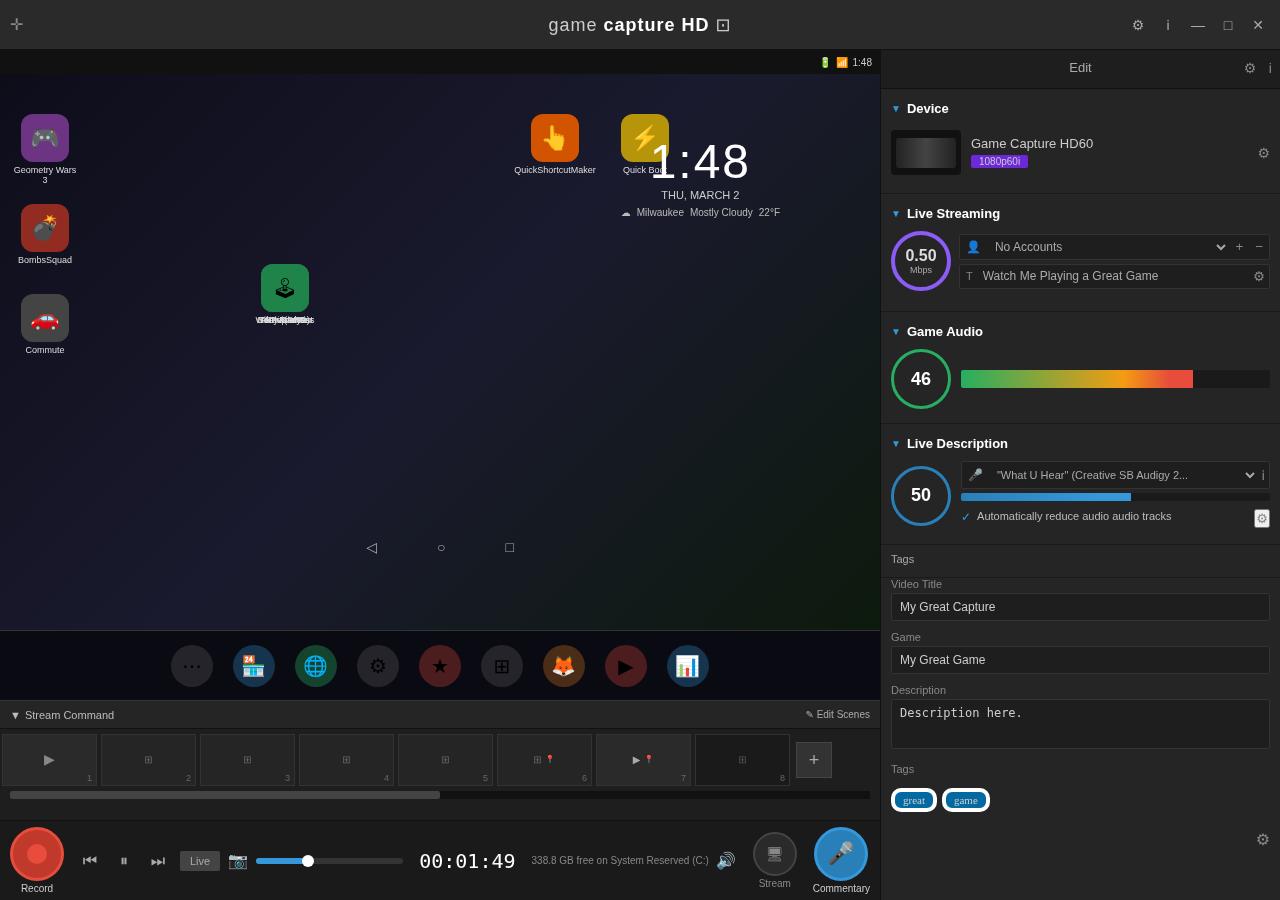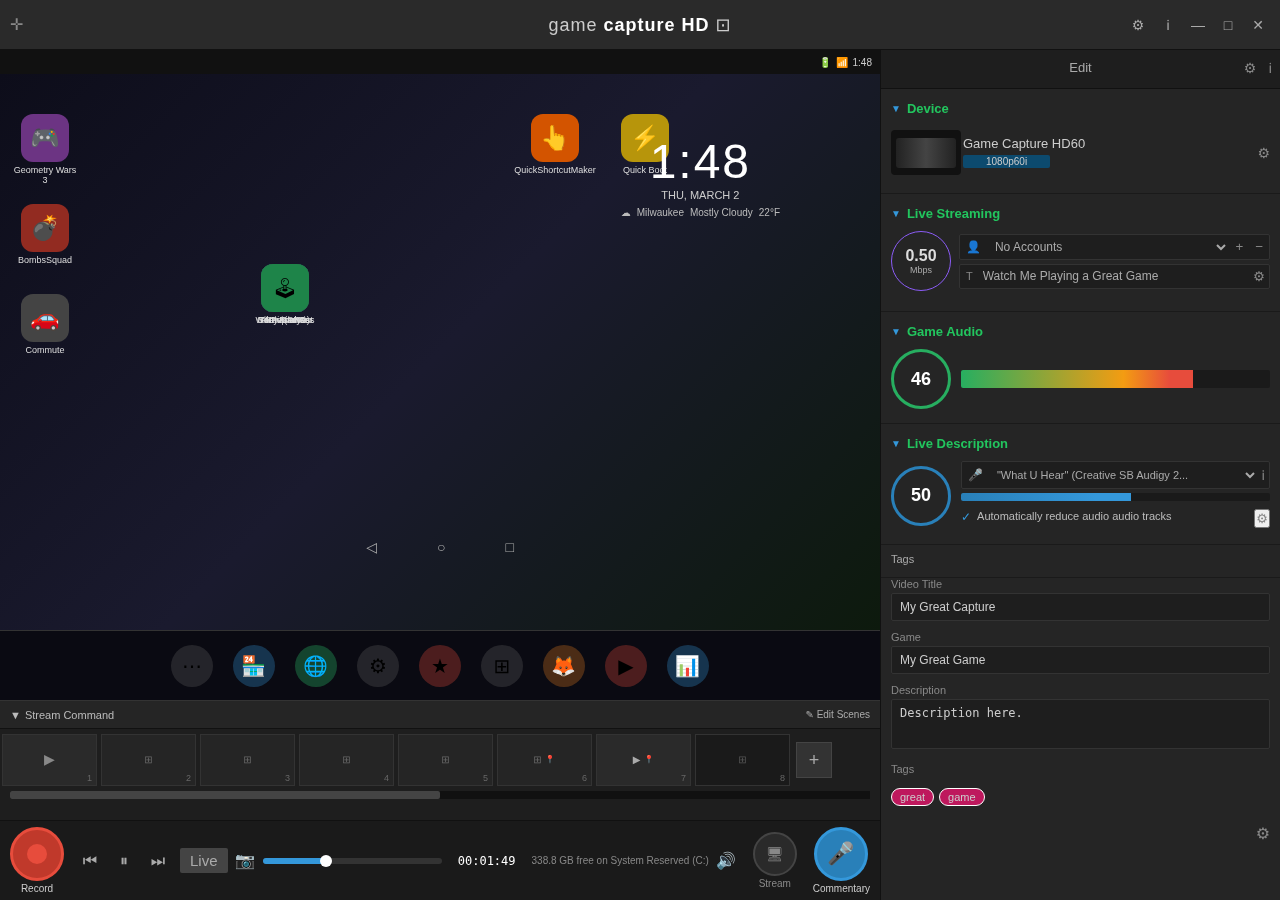--- a/index.html
+++ b/index.html
@@ -268,24 +268,24 @@
       width: 12px; height: 12px;
       background: #fff;
       border-radius: 50%;
       position: absolute;
       top: -3px;
       left: 35%;
       transform: translateX(-50%);
     }
     .live-btn {
       background: #444; border: none; color: #aaa; padding: 4px 10px;
-      font-size: 15px; cursor: pointer; border-radius: 2px;
+      font-size: 11px; cursor: pointer; border-radius: 2px;
     }
     .camera-btn { background: none; border: none; color: #888; cursor: pointer; font-size: 16px; }
-    .timer-display { color: #fff; font-size: 12px; font-family: monospace; margin: 0 8px; }
+    .timer-display { color: #fff; font-size: 20px; font-family: monospace; margin: 0 8px; }
     .storage-info { color: #888; font-size: 10px; text-align: center; }
     .volume-btn { background: none; border: none; color: #888; cursor: pointer; font-size: 16px; }
     .stream-action-btn {
       width: 60px;
       display: flex; flex-direction: column; align-items: center;
     }
     .stream-circle {
       width: 44px; height: 44px;
       border-radius: 50%;
       background: #2a2a2a;
@@ -342,62 +342,62 @@
       padding: 8px 0;
     }
     .section-header {
       display: flex;
       align-items: center;
       padding: 4px 10px;
       cursor: pointer;
       gap: 6px;
     }
     .section-arrow { color: #3498db; font-size: 10px; }
-    .section-title { color: #22c55e; font-size: 13px; font-weight: 600; }
+    .section-title { color: #ffffff; font-size: 13px; font-weight: 600; }
     .section-content { padding: 6px 10px; }
 
     
     .device-row {
       display: flex;
       align-items: center;
-      gap: 2px;
+      gap: 10px;
       padding: 4px 0;
     }
     .device-image {
       width: 70px; height: 45px;
       background: #111;
       border-radius: 4px;
       display: flex; align-items: center; justify-content: center;
     }
     .device-image-inner {
       width: 60px; height: 30px;
       background: linear-gradient(90deg, #222, #444, #222);
       border-radius: 3px;
     }
     .device-info { flex: 1; }
     .device-name { color: #ccc; font-size: 13px; }
     .device-badge {
-      background: #0c4a6e; color: #ccc; font-size: 10px;
-      padding: 1px 23px; border-radius: 2px; margin-top: 3px; display: inline-block;
+      background: #6d28d9; color: #ccc; font-size: 10px;
+      padding: 1px 8px; border-radius: 2px; margin-top: 3px; display: inline-block;
     }
     .device-settings-btn {
       background: none; border: none; color: #888; cursor: pointer; font-size: 14px;
     }
 
     
     .streaming-row {
       display: flex;
       align-items: center;
       gap: 8px;
       margin-bottom: 6px;
     }
     .speed-circle {
       width: 60px; height: 60px;
       border-radius: 50%;
-      border: 1px solid #8b5cf6;
+      border: 4px solid #8b5cf6;
       display: flex; flex-direction: column;
       align-items: center; justify-content: center;
       color: #ddd;
       text-align: right;
     }
     .speed-val { font-size: 16px; font-weight: bold; }
     .speed-unit { font-size: 9px; color: #aaa; }
     .streaming-controls { flex: 1; }
     .account-row {
       display: flex; align-items: center;
@@ -503,23 +503,24 @@
     }
     .field-textarea {
       width: 100%; background: #1e1e1e; border: 1px solid #333;
       color: #ccc; font-size: 12px; padding: 6px 8px;
       border-radius: 2px; outline: none; resize: none; height: 50px;
     }
 
     
     .tags-container { display: flex; gap: 5px; flex-wrap: wrap; padding: 0 10px; margin-bottom: 10px; }
     .tag-badge {
-      background: #be185d; border: 1px solid #ffffff;
+      background: #0369a1; border: 4px solid #ffffff;
       color: #ccc; font-size: 11px; padding: 2px 8px;
       border-radius: 10px;
+      font-family: Liberation Serif, serif;
     }
 
     
     .bottom-panel-settings {
       display: flex; justify-content: flex-end;
       padding: 8px 10px;
     }
     .panel-settings-btn { background: none; border: none; color: #888; cursor: pointer; font-size: 16px; }
 
     

